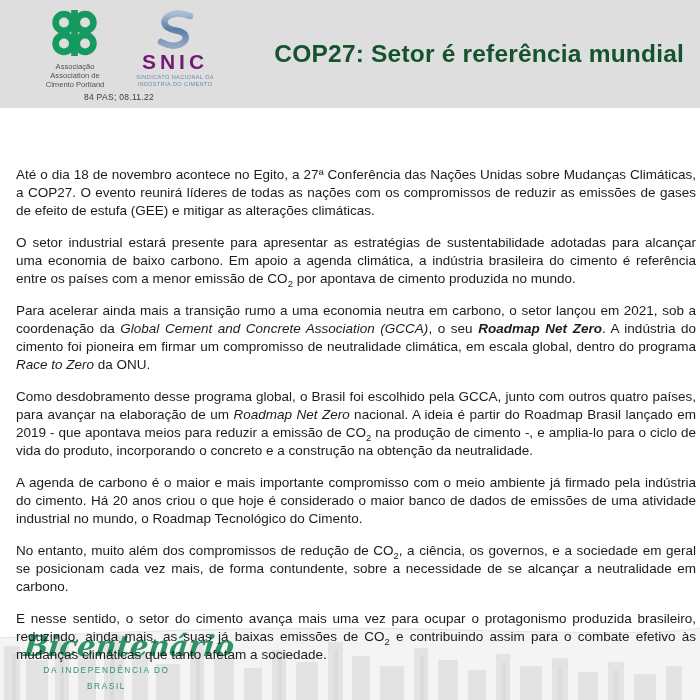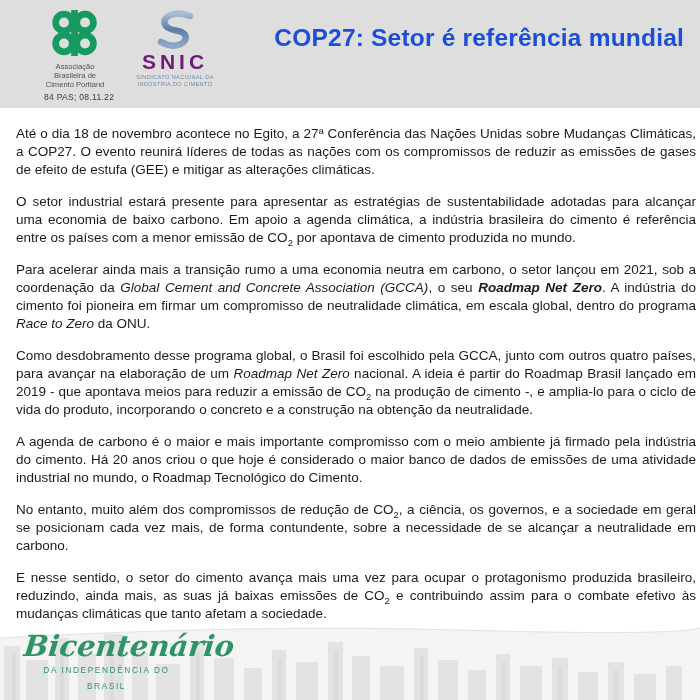--- a/index.html
+++ b/index.html
@@ -37,35 +37,36 @@
     font-size:21px;font-weight:bold;letter-spacing:4px;
     color:#701a75;line-height:21px;margin-top:1px;
   }
   .snic-caption{
     margin-top:2px;
     font-size:5.6px;line-height:6.5px;letter-spacing:0.4px;
     color:#6d8cab;
   }
   .doc-ref{
     margin-top:3px;
-    width:150px;
+    text-align:center;width:150px;
     font-size:8.5px;color:#3a3a3a;letter-spacing:0.3px;
   }
   .title{
     flex:1;
-    margin:22px 16px 0 0;
+    margin:38px 16px 0 0;
     text-align:right;
     font-size:24.5px;line-height:32px;
-    font-weight:bold;color:#1d4ed8;
+    font-weight:bold;color:#14532d;
     letter-spacing:0.2px;
   }
   
   .article{
     position:relative;z-index:2;
     padding:17px 4px 0 16px;
+    margin-top:41px;
   }
   .para{
     margin:0 0 14px 0;
     font-size:13.5px;line-height:18px;
     text-align:justify;
     color:#1c1c1c;
   }
   .para .italic{font-style:italic;}
   .para .bolditalic{font-style:italic;font-weight:bold;}
   .para sub{font-size:70%;line-height:0;}
@@ -105,21 +106,21 @@
             <g stroke="#169a60" stroke-width="7" fill="none">
               <circle cx="15.5" cy="13" r="8.7"></circle>
               <circle cx="37.5" cy="13" r="8.7"></circle>
               <circle cx="15.5" cy="35" r="8.7"></circle>
               <circle cx="37.5" cy="35" r="8.7"></circle>
             </g>
             <rect x="23" y="0" width="7" height="48" fill="#169a60"></rect>
           </svg>
           <div class="abcp-caption">
             <div>Associação</div>
-            <div>Brasileira de</div>
+            <div>Association de</div>
             <div>Cimento Portland</div>
           </div>
         </div>
         <div class="snic">
           <svg width="46" height="40" viewBox="0 0 46 40">
             <defs>
               <linearGradient id="sg" x1="0" y1="0" x2="0" y2="1">
                 <stop offset="0" stop-color="#a9bed6"></stop>
                 <stop offset="0.5" stop-color="#5b7da6"></stop>
                 <stop offset="1" stop-color="#8fa7c4"></stop>

